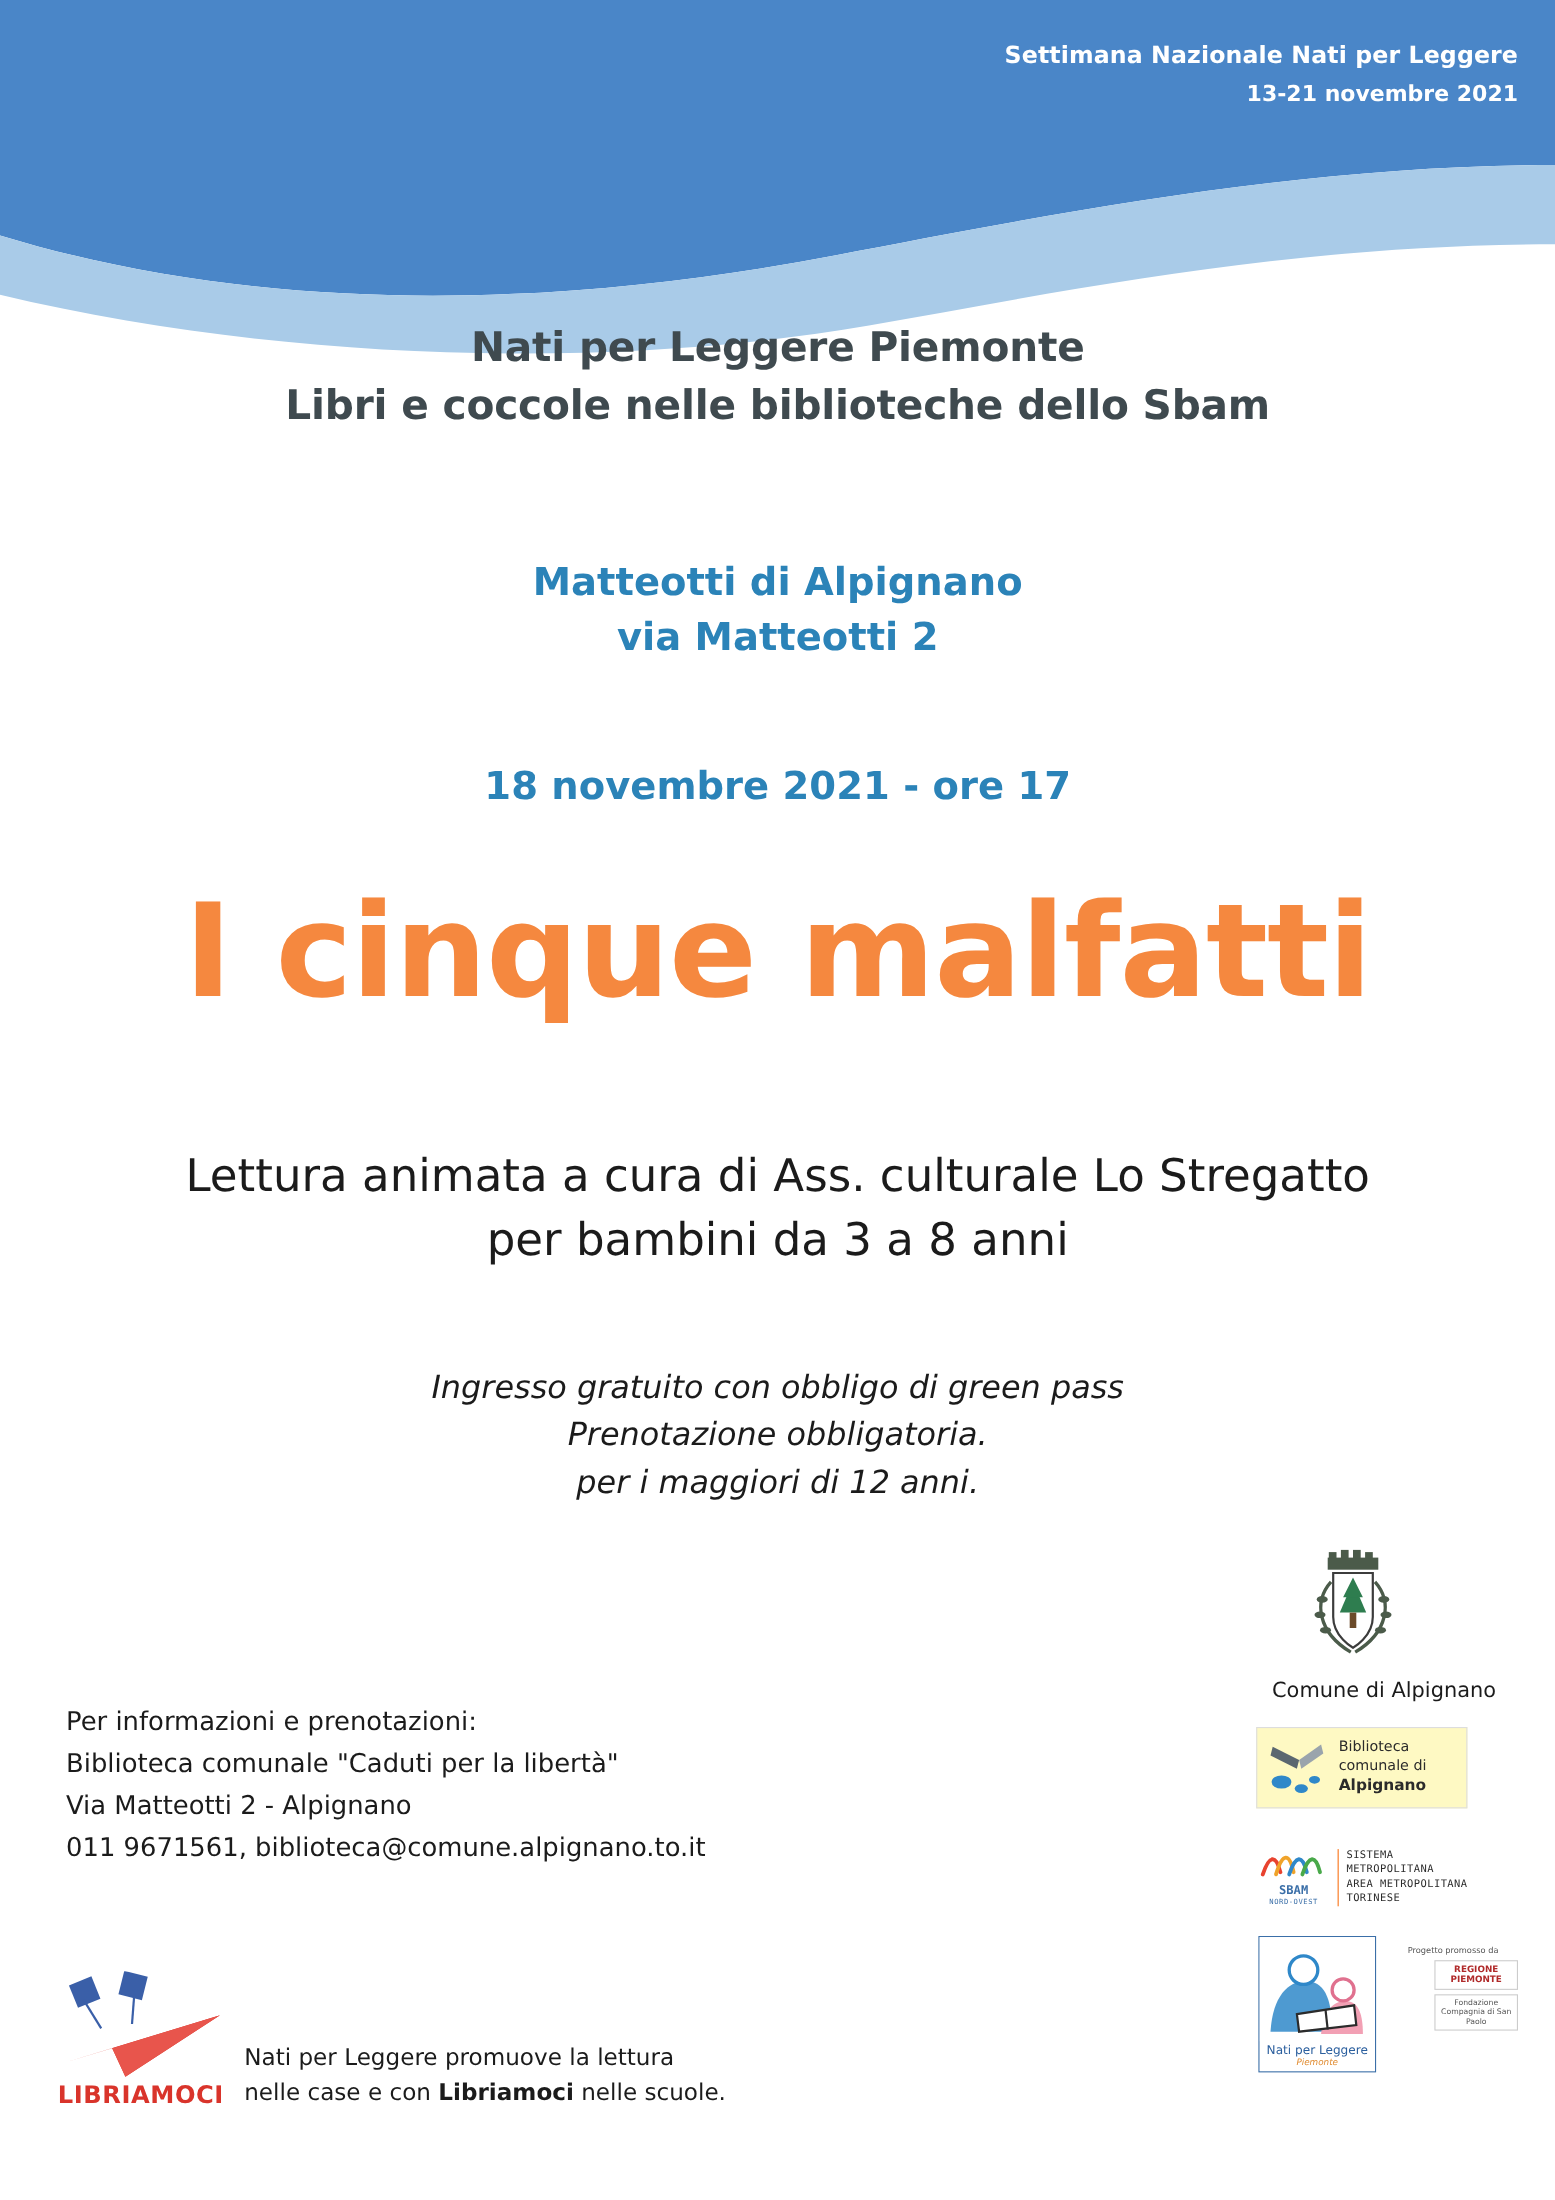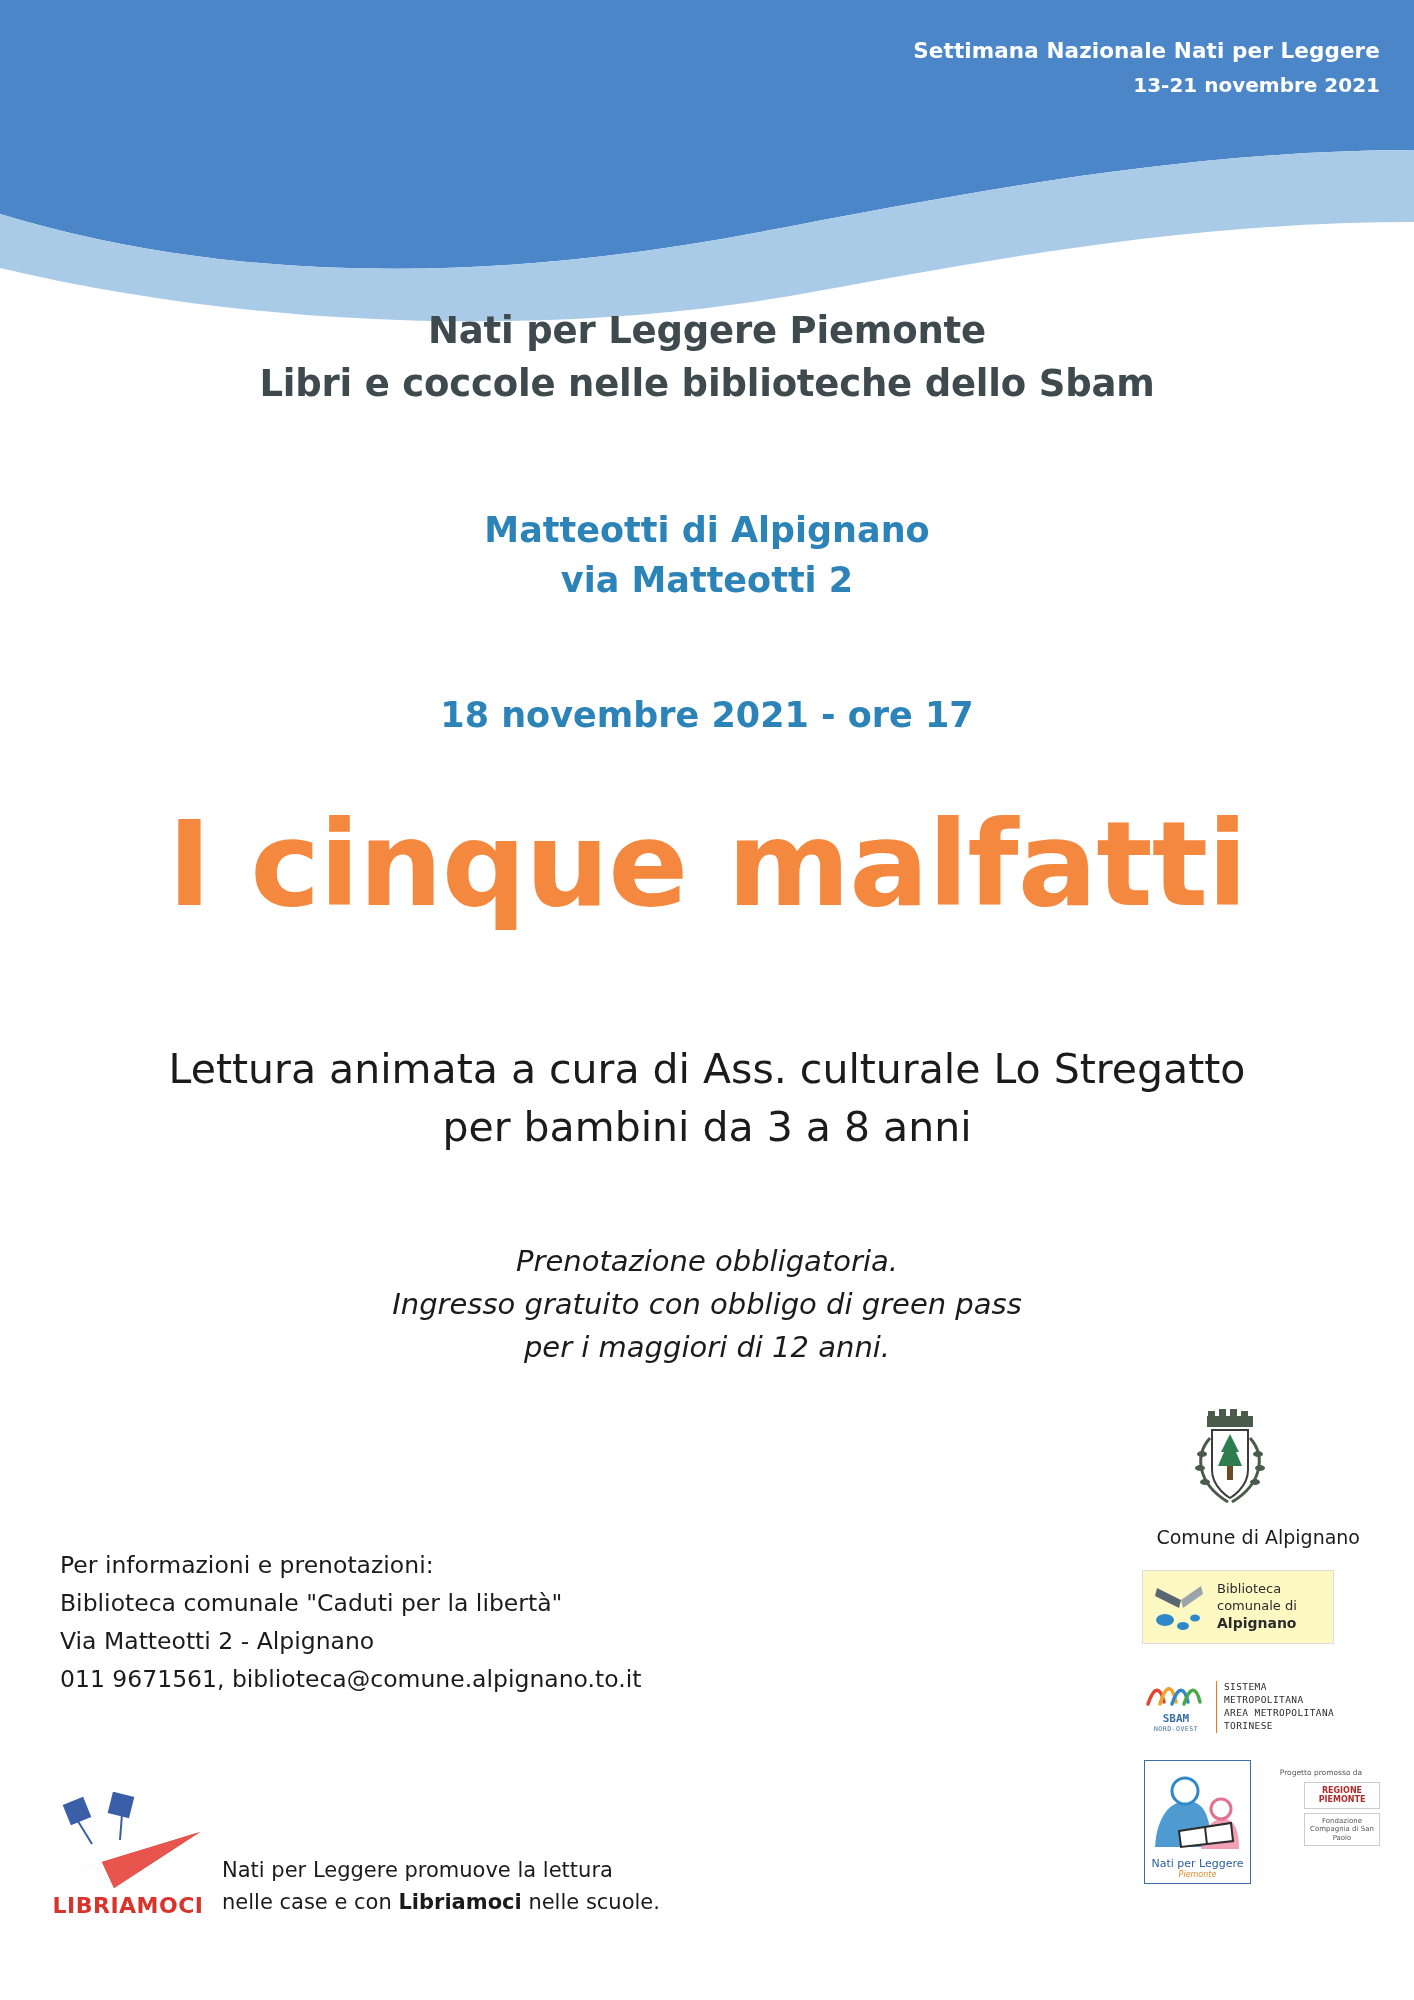--- a/index.html
+++ b/index.html
@@ -48,21 +48,20 @@
     line-height: 1.25;
   }
 
   
   .block-top {
     position: absolute;
     top: 290px;
     left: 0;
     width: 1414px;
     text-align: center;
-    margin-top: 15px;
   }
   .title-main {
     color: #3f4a4f;
     font-size: 37px;
     font-weight: bold;
     line-height: 1.42;
     letter-spacing: -0.2px;
   }
 
   .block-place {
@@ -316,22 +315,22 @@
 <div class="block-date">18 novembre 2021 - ore 17</div>
 
 <div class="block-bigtitle">I cinque malfatti</div>
 
 <div class="block-desc">
   <div>Lettura animata a cura di Ass. culturale Lo Stregatto</div>
   <div>per bambini da 3 a 8 anni</div>
 </div>
 
 <div class="block-note">
+  <div>Ingresso gratuito con obbligo di green pass</div>
   <div>Prenotazione obbligatoria.</div>
-  <div>Ingresso gratuito con obbligo di green pass</div>
   <div>per i maggiori di 12 anni.</div>
 </div>
 
 <div class="block-info">
   <div>Per informazioni e prenotazioni:</div>
   <div>Biblioteca comunale "Caduti per la libertà"</div>
   <div>Via Matteotti 2 - Alpignano</div>
   <div>011 9671561, biblioteca@comune.alpignano.to.it</div>
 </div>
 

